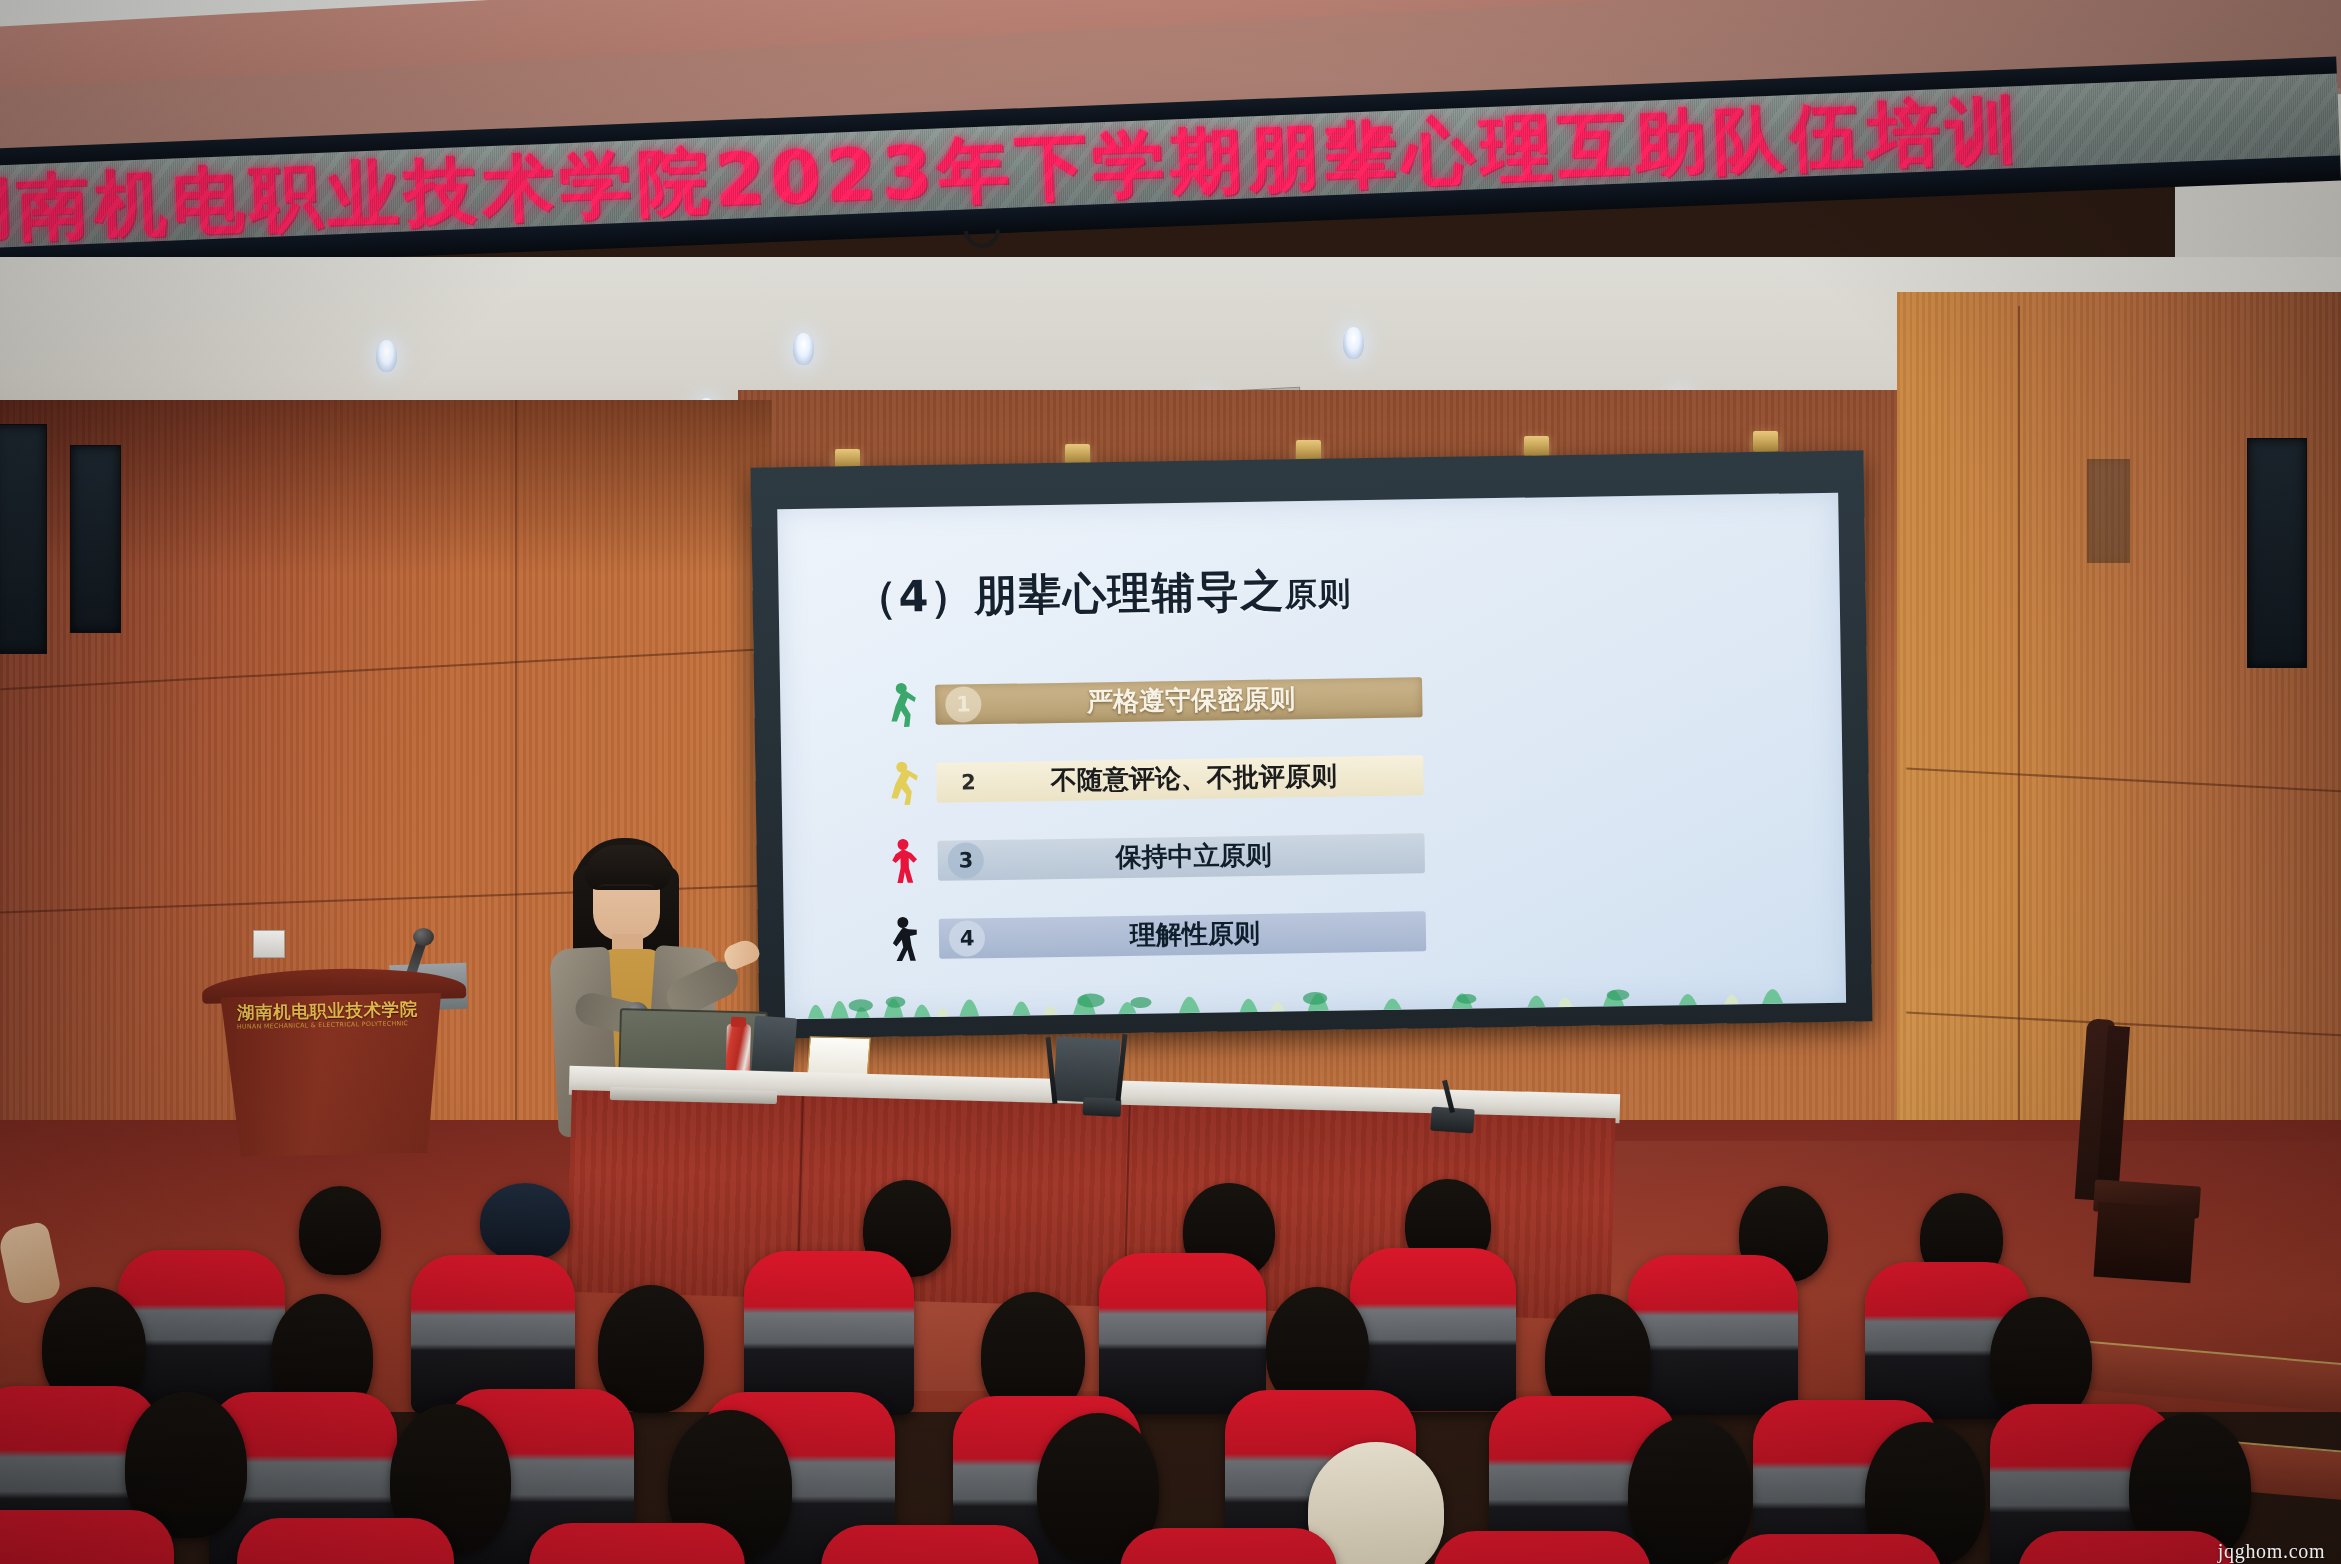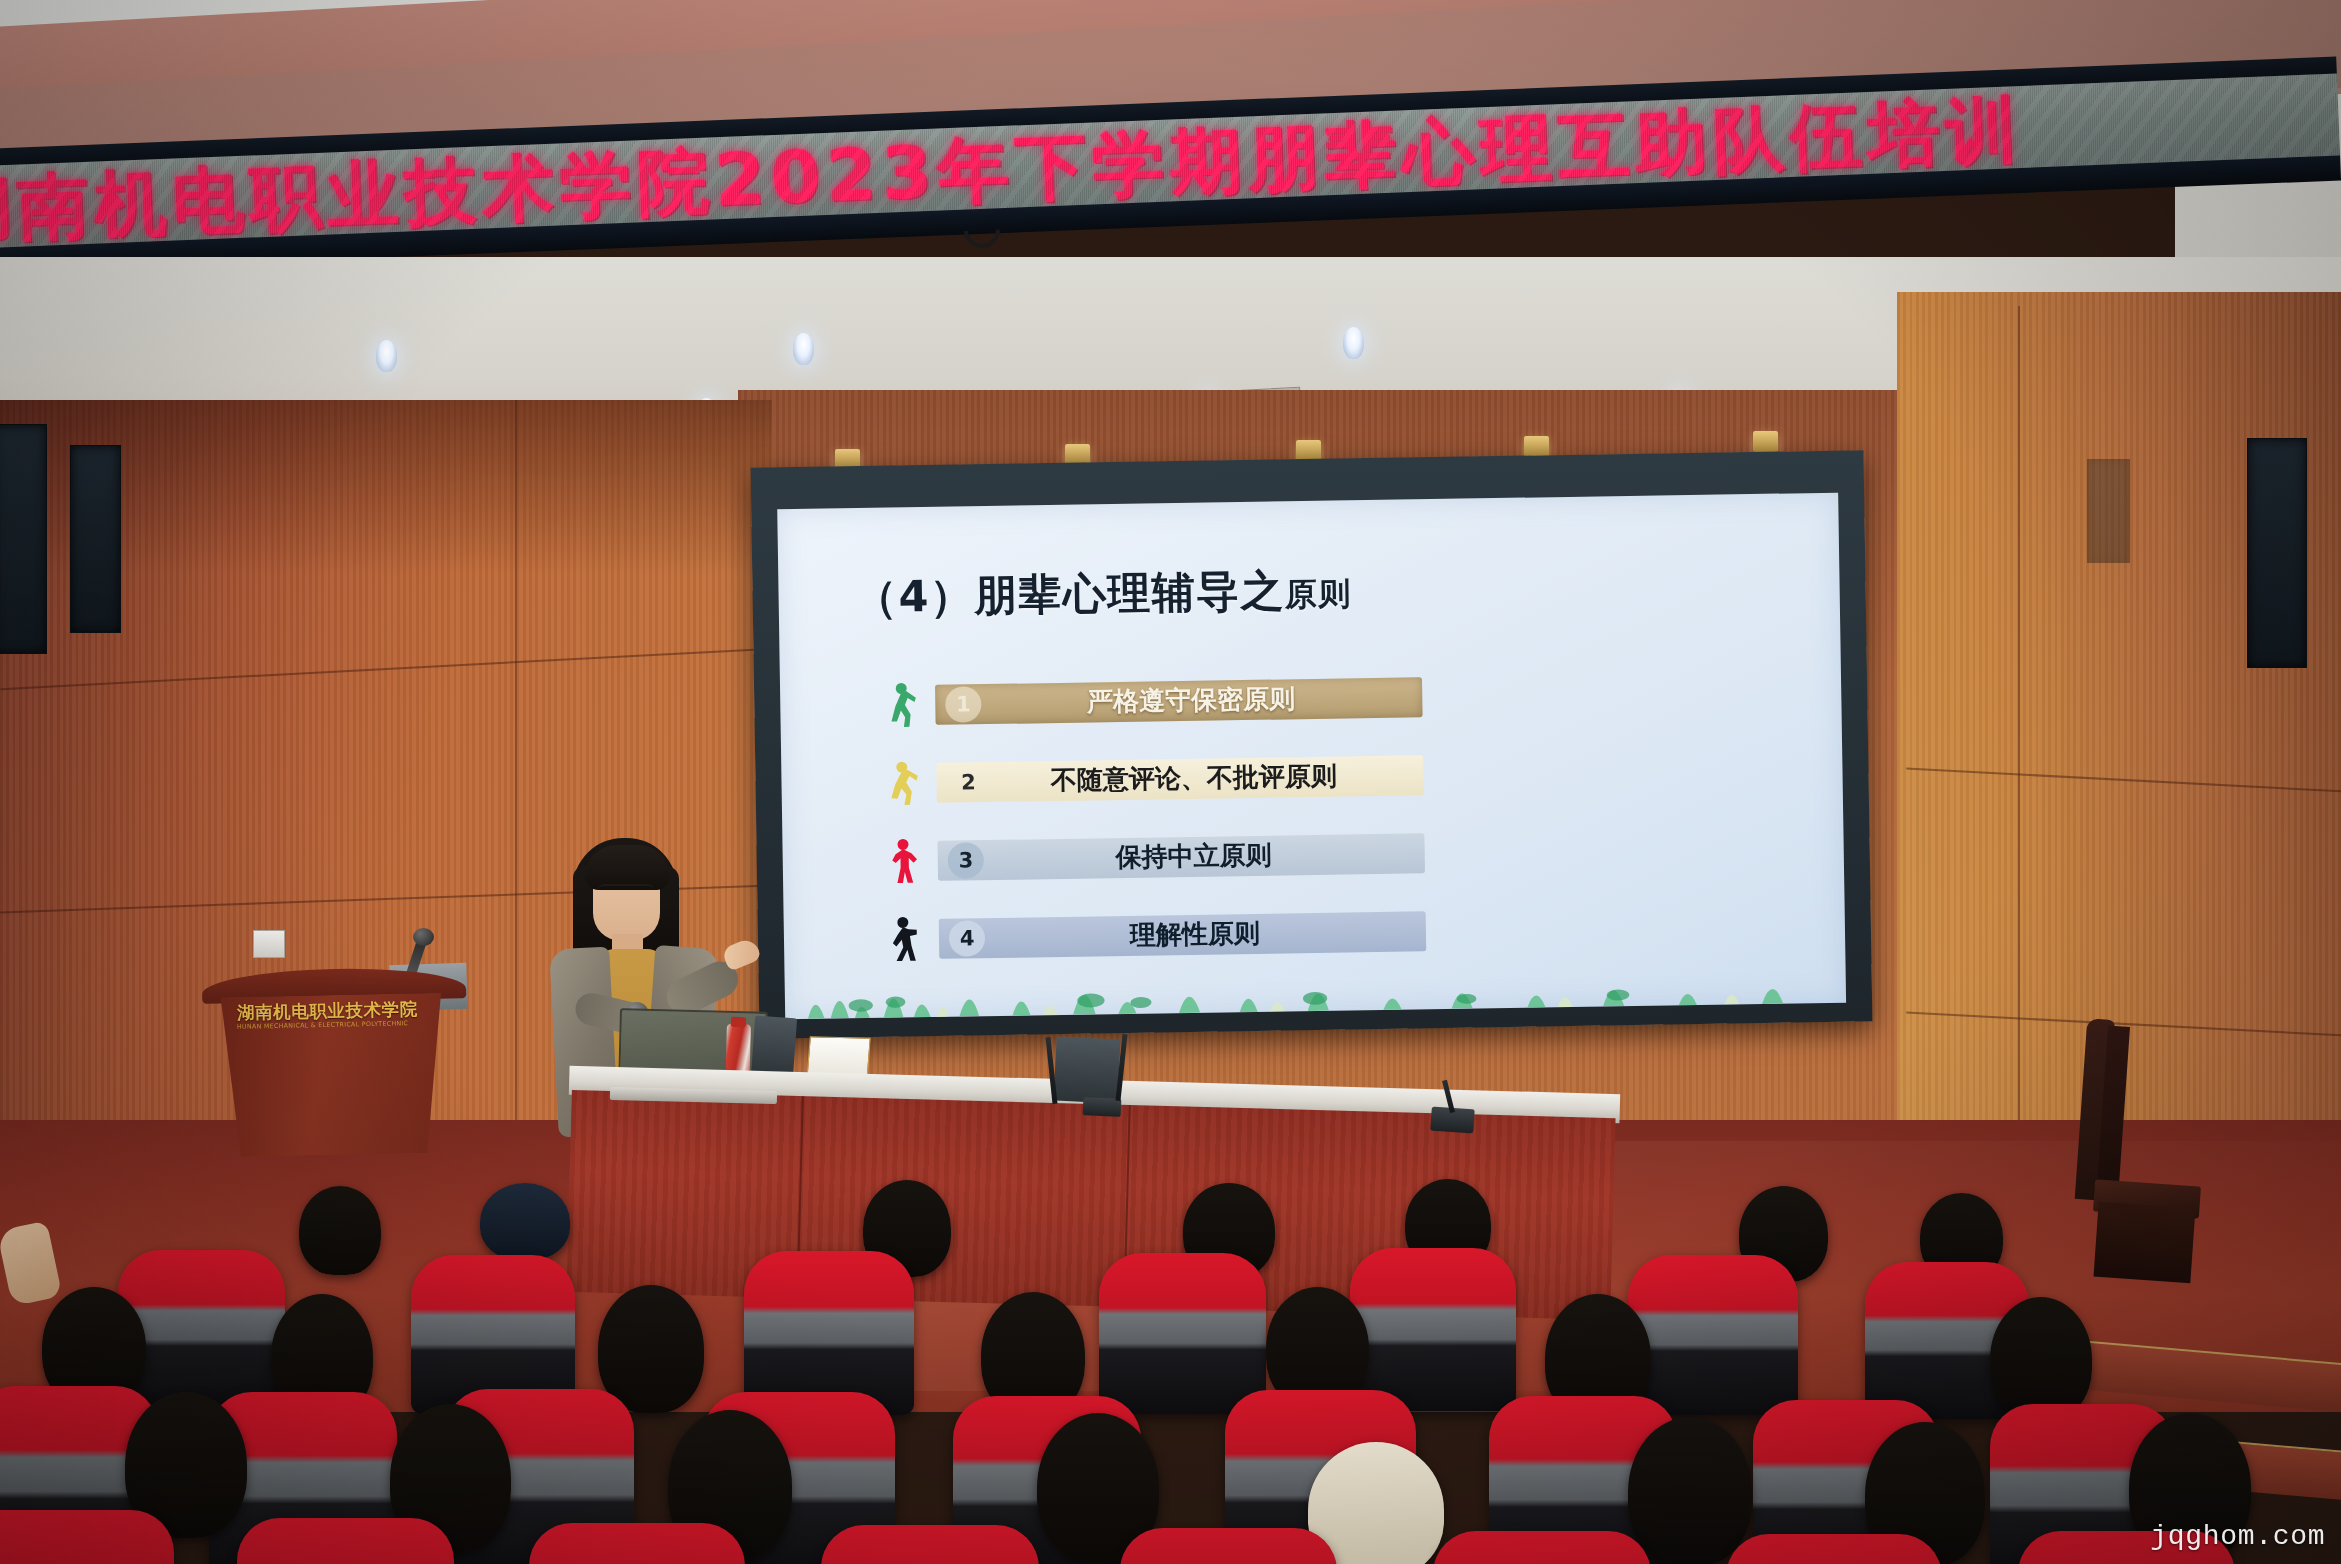--- a/index.html
+++ b/index.html
@@ -337,23 +337,23 @@
     position:absolute;
     background:linear-gradient(180deg,#17130f 0%, #0c0907 100%);
     border-radius:50% 50% 42% 42%;
     box-shadow:0 3.5px 9.7px rgba(0,0,0,.5);
   }
   .head.light { background:linear-gradient(180deg,#f2ead8,#ddd2b9); }
   .head.cap   { background:linear-gradient(180deg,#1e2a3a,#0e1520); }
 
   
   .watermark {
-    position:absolute; right:16.7px; bottom:13px;
-    font-family:Liberation Mono, monospace;
-    font-size:28px; color:rgba(255,255,255,.92);
+    position:absolute; right:16.7px; bottom:2px;
+    font-family:Liberation Serif, serif;
+    font-size:20px; color:rgba(255,255,255,.92);
     letter-spacing:0.7px;
     text-shadow:0 0.7px 2.8px rgba(0,0,0,.6);
   }
   .corner-hand {
     position:absolute; left:4.2px; top:1225px; width:51px; height:77px;
     background:linear-gradient(160deg,#e9c7a4,#cfa37a);
     border-radius:21px 12.5px 15.3px 18px; transform:rotate(-12deg);
   }
   .vignette {
     position:absolute; inset:0; pointer-events:none;

